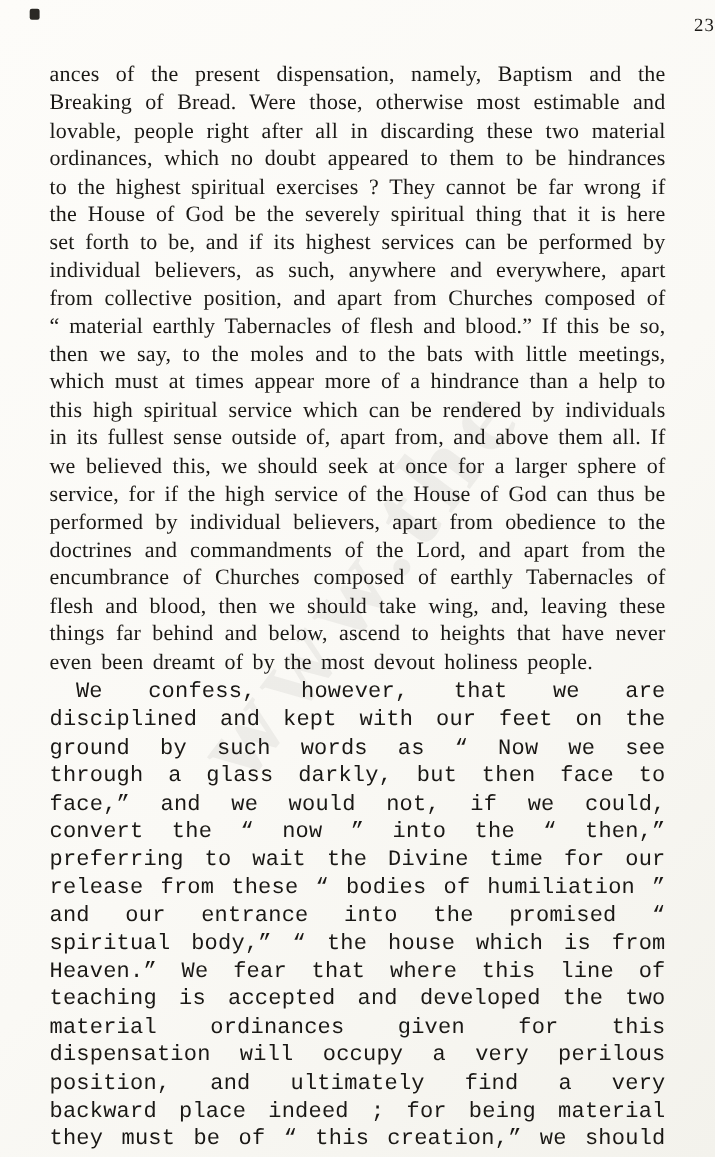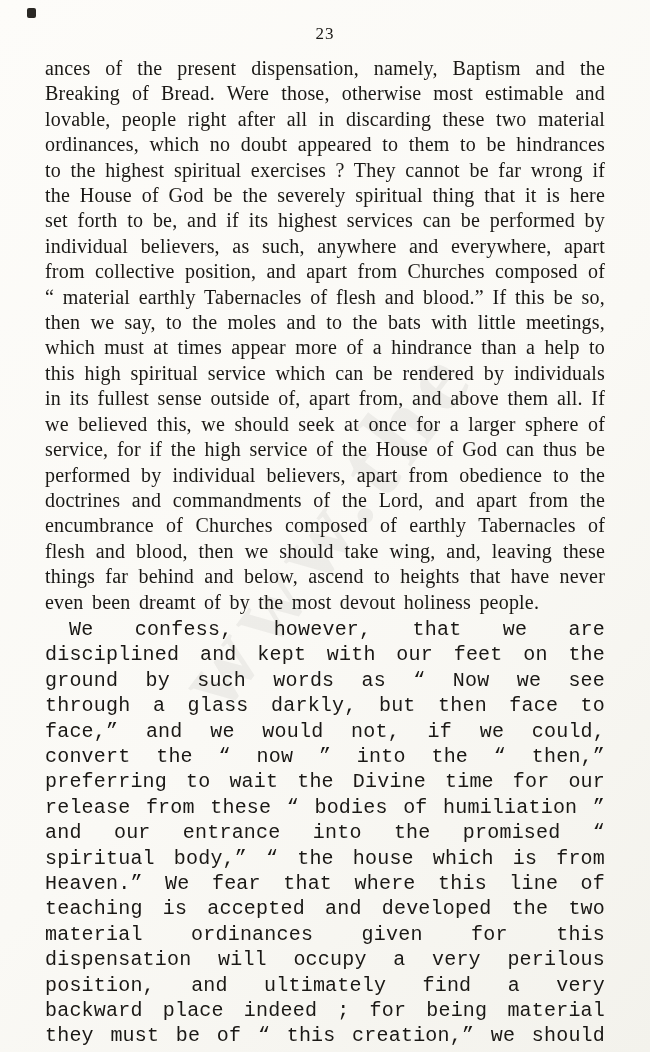--- a/index.html
+++ b/index.html
@@ -19,25 +19,24 @@
     overflow: hidden;
     background: linear-gradient(135deg, #fdfcf9 0%, #faf9f5 55%, #f3f2ec 100%);
     color: #171513;
     box-sizing: border-box;
   }
   .page-number {
     position: absolute;
     top: 13px;
     left: 0;
     width: 100%;
-    text-align: center;
+    text-align: right;
     font-size: 17px;
     letter-spacing: 1px;
     color: #1b1916;
-    margin-top: 11px;
   }
   .content {
     position: absolute;
     top: 56px;
     left: 45px;
     width: 560px;
   }
   p.para {
     margin: 0;
     font-size: 20px;

